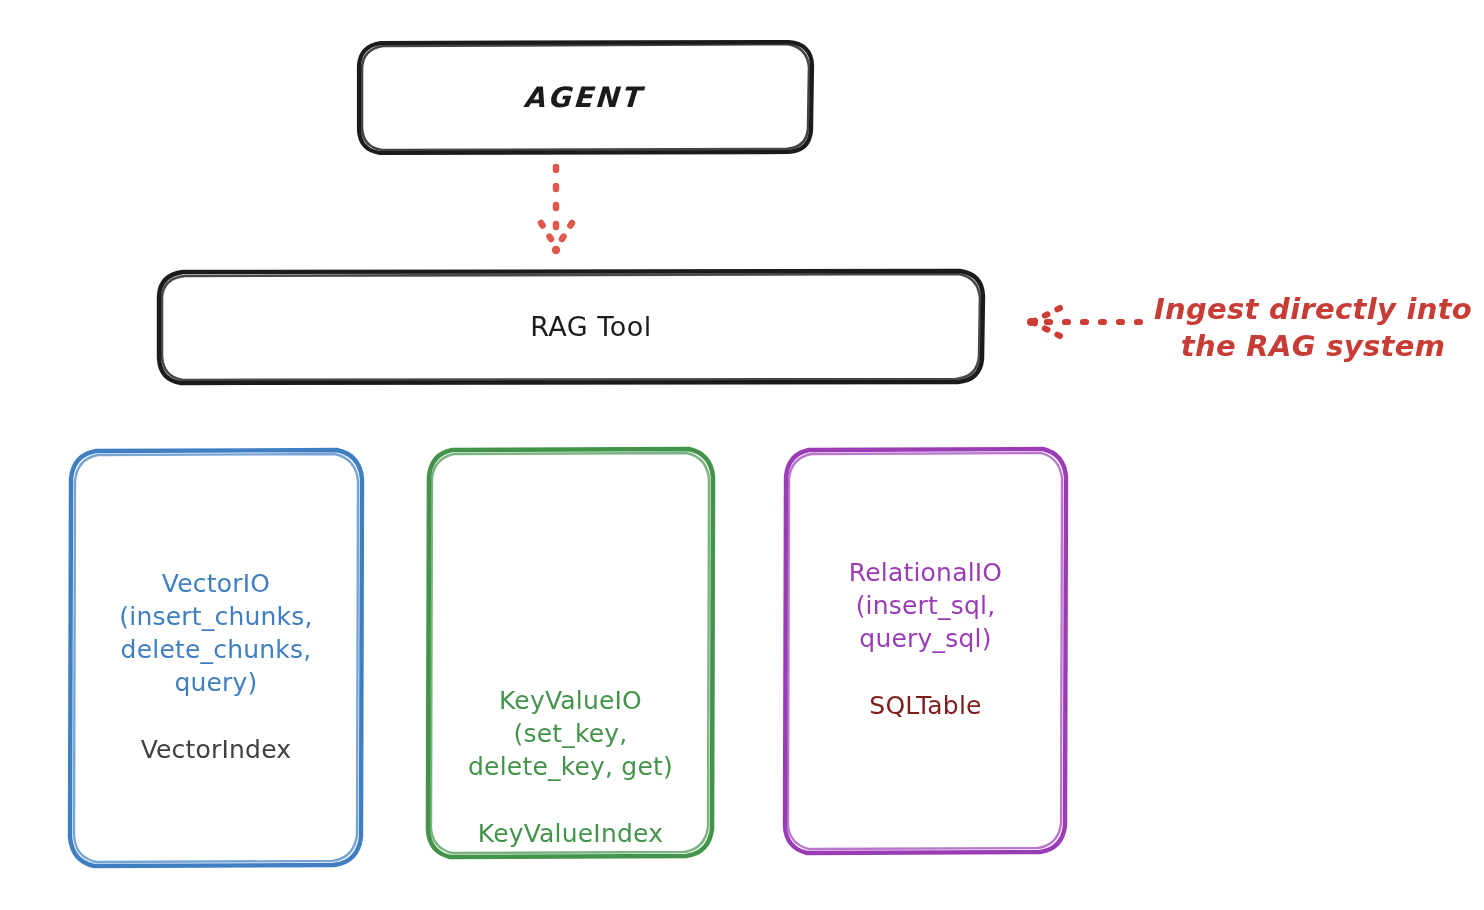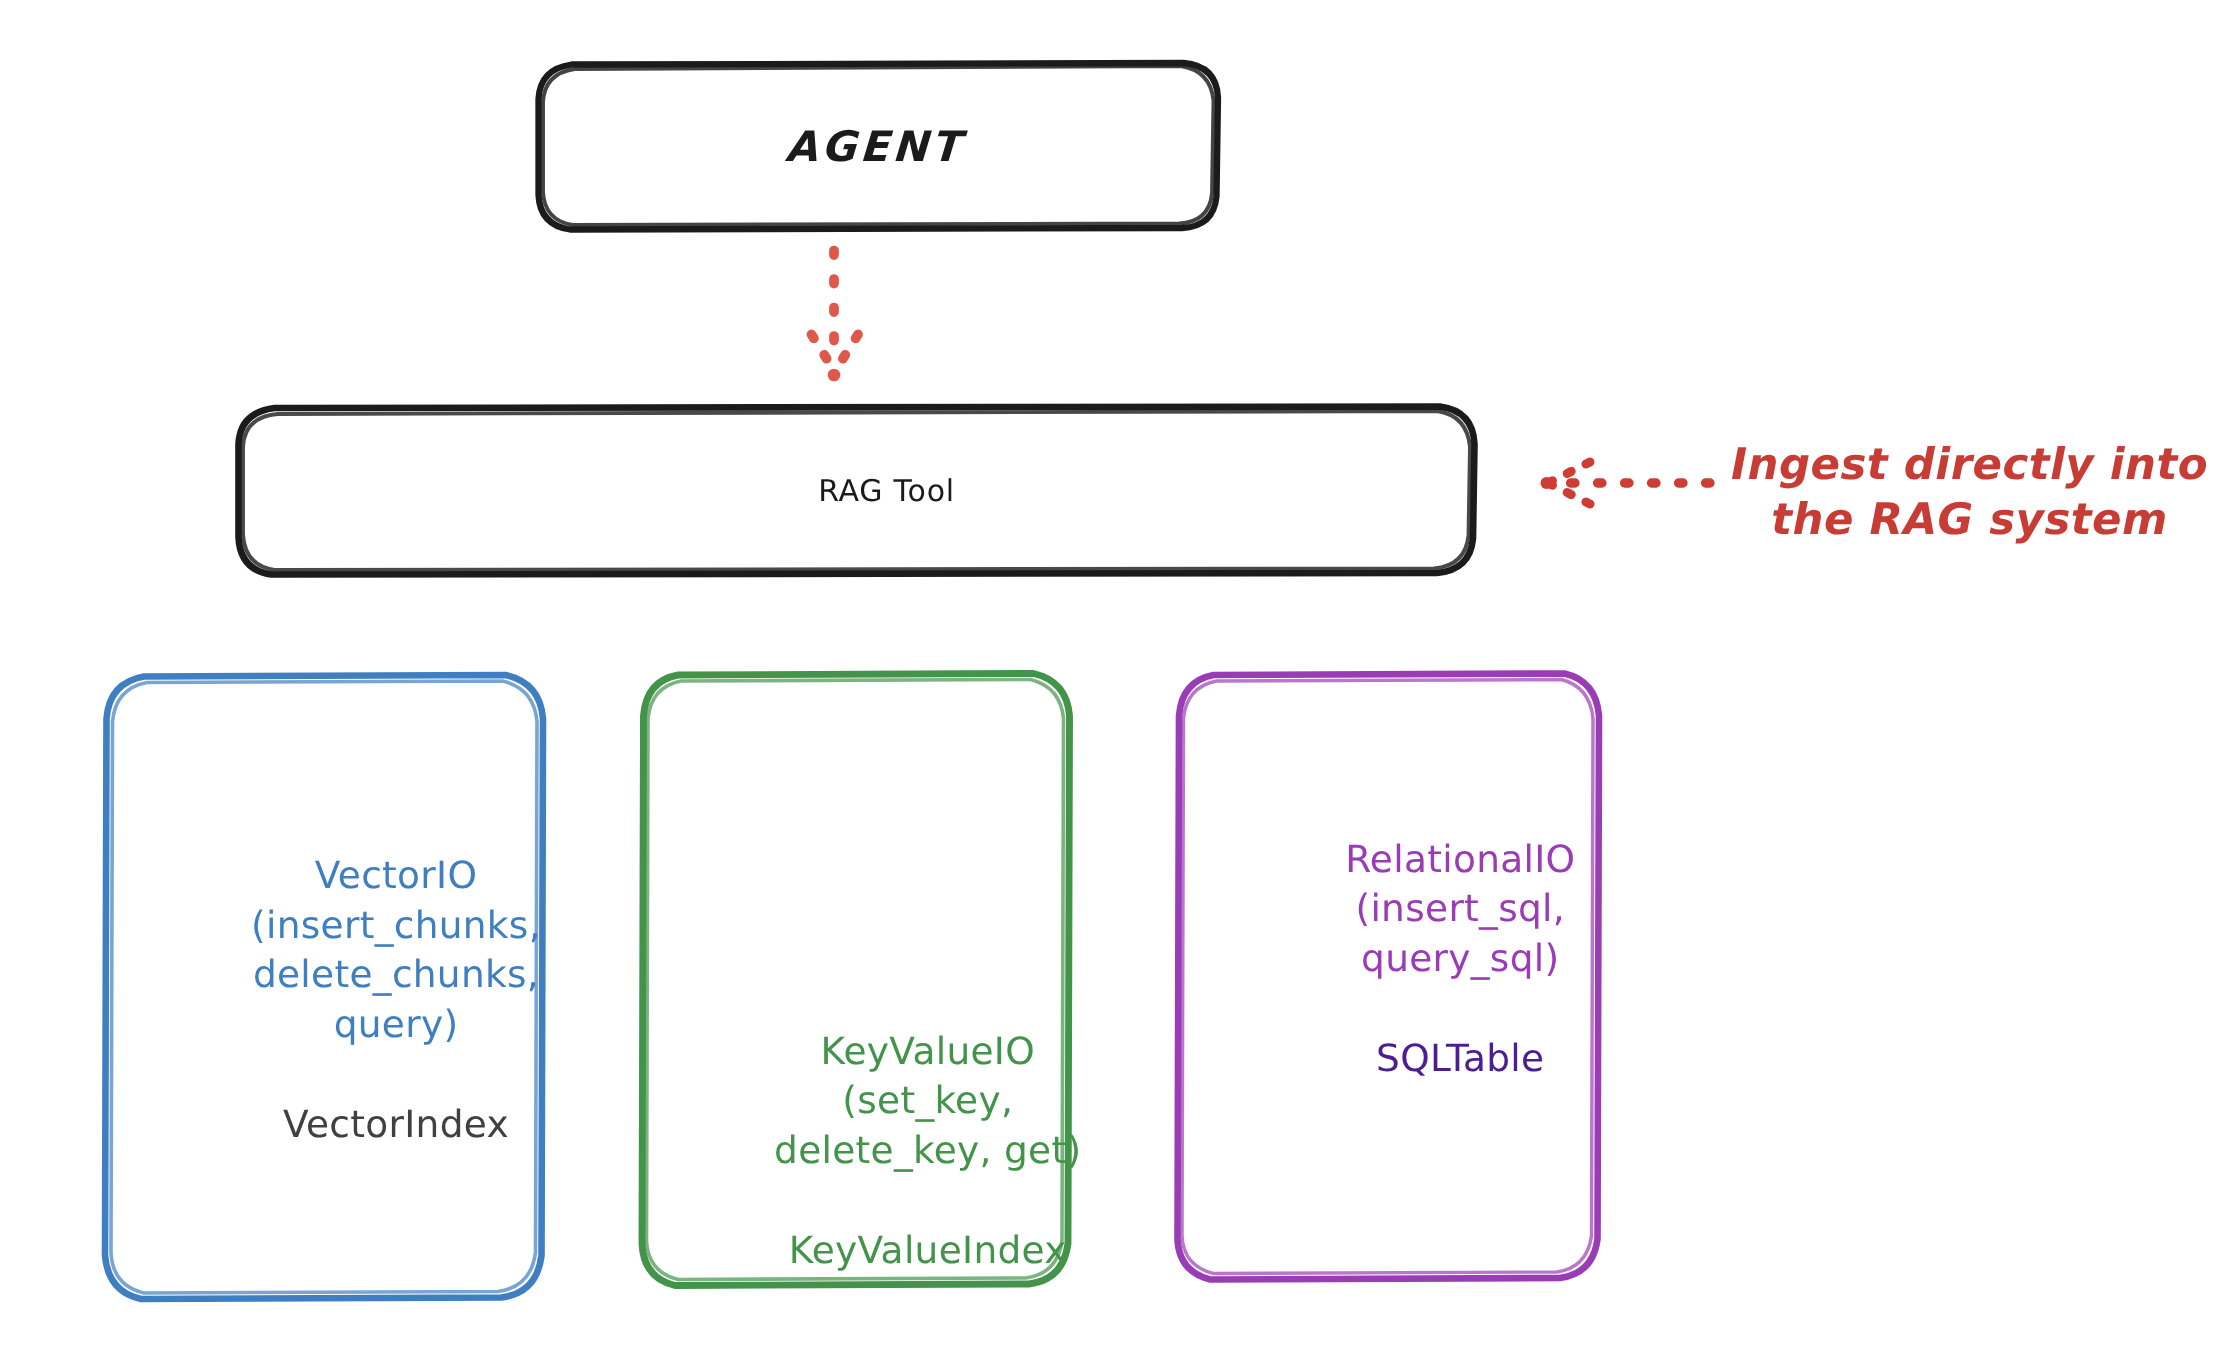--- a/index.html
+++ b/index.html
@@ -52,31 +52,30 @@
 
   
   #rag-node {
     left: 158px;
     top: 271px;
     width: 826px;
     height: 111px;
   }
   #rag-label {
     font-family: "DejaVu Sans", sans-serif;
-    font-size: 20px;
+    font-size: 27px;
     font-weight: 500;
     letter-spacing: 0.5px;
     color: #1b1b1b;
     margin-left: 40px;
   }
 
   
   .store-node {
     padding: 0 10px;
-    margin-left: 48px;
   }
   #vector-node {
     left: 70px;
     top: 450px;
     width: 292px;
     height: 416px;
   }
   #keyvalue-node {
     left: 428px;
     top: 449px;
@@ -201,18 +200,18 @@
 delete_key, get)</span>
     <span class="store-text secondary" style="color:#43944a">KeyValueIndex</span>
   </div>
 </div>
 
 <div class="node store-node" id="relational-node">
   <div class="inner">
     <span class="store-text" style="color:#9b3cb7">RelationalIO
 (insert_sql,
 query_sql)</span>
-    <span class="store-text secondary" style="color:#4c1d95">SQLTable</span>
+    <span class="store-text secondary" style="color:#7f1d1d">SQLTable</span>
   </div>
 </div>
 
 <div id="ingest-annotation">Ingest directly into
 the RAG system</div>
 
 </body></html>

